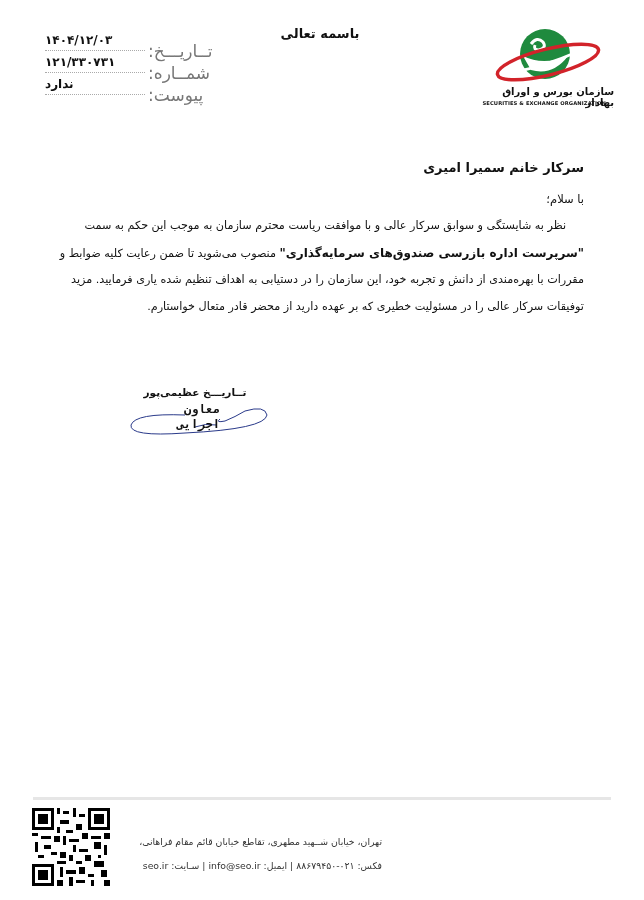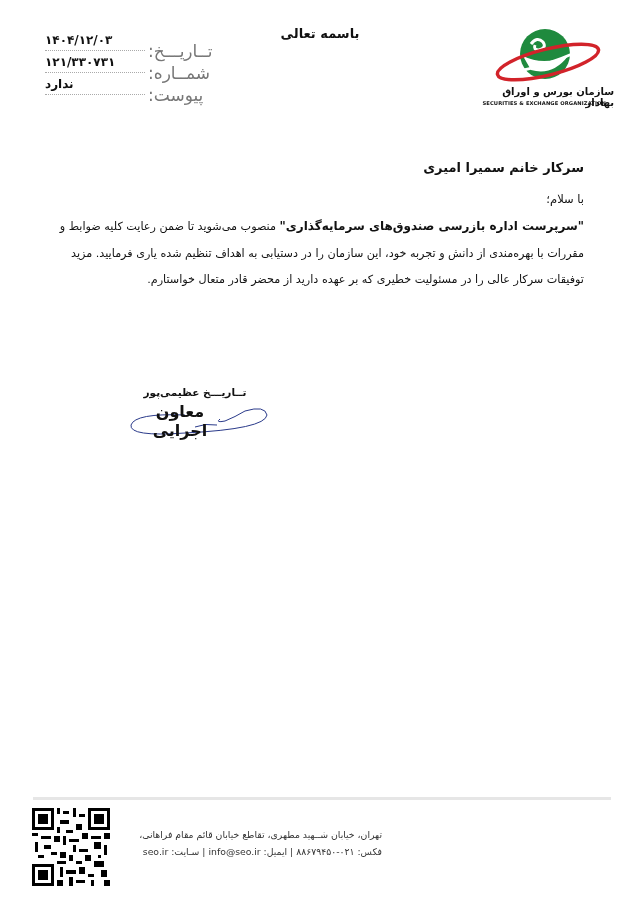--- a/index.html
+++ b/index.html
@@ -21,27 +21,27 @@
 
   .recipient { right: 60px; top: 148px; font-size: 13px; font-weight: bold; direction: rtl; margin-top: 12px; }
   .greeting { right: 60px; top: 192px; font-size: 11.5px; direction: rtl; }
 
   .body-text { right: 60px; width: 475px; top: 213px; font-size: 11.2px; line-height: 26.5px; direction: rtl; text-align: justify; text-align-last: right; }
   .body-text .line { display: block; white-space: nowrap; }
   .body-text .first { padding-right: 18px; }
   .bold { font-weight: bold; font-size: 12px; }
 
   .sig-name { left: 140px; top: 386px; width: 110px; text-align: center; font-size: 10.5px; font-weight: bold; direction: rtl; }
-  .sig-title { left: 140px; top: 402px; width: 80px; text-align: center; font-size: 16px; font-weight: bold; direction: rtl; }
+  .sig-title { left: 140px; top: 402px; width: 80px; font-size: 12px; font-weight: bold; direction: rtl; font-family: Liberation Mono, monospace; }
   .sig-scribble { left: 125px; top: 395px; width: 145px; height: 45px; }
 
   .footer-rule { left: 33px; top: 797px; width: 578px; height: 3px; background: #e6e6e6; }
   .qr { left: 32px; top: 808px; width: 78px; height: 78px; }
   .address { right: 262px; top: 827px; width: 260px; text-align: right; direction: rtl; font-size: 9.3px; line-height: 16.5px; color: #333; }
-  .address div { white-space: nowrap; }
+  .address div { white-space: nowrap; margin-top: 7px; }
 </style>
 </head>
 <body>
 
 <div class="meta-row" style="top:33px;">
   <div class="meta-value">۱۴۰۴/۱۲/۰۳</div>
   <div class="meta-line"></div>
   <div class="meta-label">تــاریـــخ:</div>
 </div>
 <div class="meta-row" style="top:55px;">
@@ -64,20 +64,21 @@
   <ellipse cx="55" cy="36" rx="52" ry="13" transform="rotate(-14 55 36)" fill="none" stroke="#d2232a" stroke-width="3.5"></ellipse>
   <path d="M22 46 Q52 40 84 26" fill="none" stroke="#ffffff" stroke-width="3"></path>
 </svg>
 <div class="abs logo-fa">سازمان بورس و اوراق بهادار</div>
 <div class="abs logo-en">SECURITIES &amp; EXCHANGE ORGANIZATION</div>
 
 <div class="abs recipient">سرکار خانم سمیرا امیری</div>
 <div class="abs greeting">با سلام؛</div>
 
 <div class="abs body-text">
+  <span class="line first">نظر به شایستگی و سوابق سرکار عالی و با موافقت ریاست محترم سازمان به موجب این حکم به سمت</span>
   <span class="line"><span class="bold">"سرپرست اداره بازرسی صندوق‌های سرمایه‌گذاری"</span><span> منصوب می‌شوید تا ضمن رعایت کلیه ضوابط و</span></span>
   <span class="line">مقررات با بهره‌مندی از دانش و تجربه خود، این سازمان را در دستیابی به اهداف تنظیم شده یاری فرمایید. مزید</span>
   <span class="line">توفیقات سرکار عالی را در مسئولیت خطیری که بر عهده دارید از محضر قادر متعال خواستارم.</span>
 </div>
 
 <svg class="abs sig-scribble" viewBox="0 0 145 45">
   <path d="M60 20 Q10 18 6 30 Q4 42 60 38 Q140 34 142 20 Q140 10 120 16 Q110 22 100 26 Q90 28 95 24" fill="none" stroke="#2a3a8a" stroke-width="1"></path>
   <path d="M70 32 Q80 28 92 30" fill="none" stroke="#2a3a8a" stroke-width="1"></path>
 </svg>
 <div class="abs sig-name">تــاریـــخ عظیمی‌پور</div>

